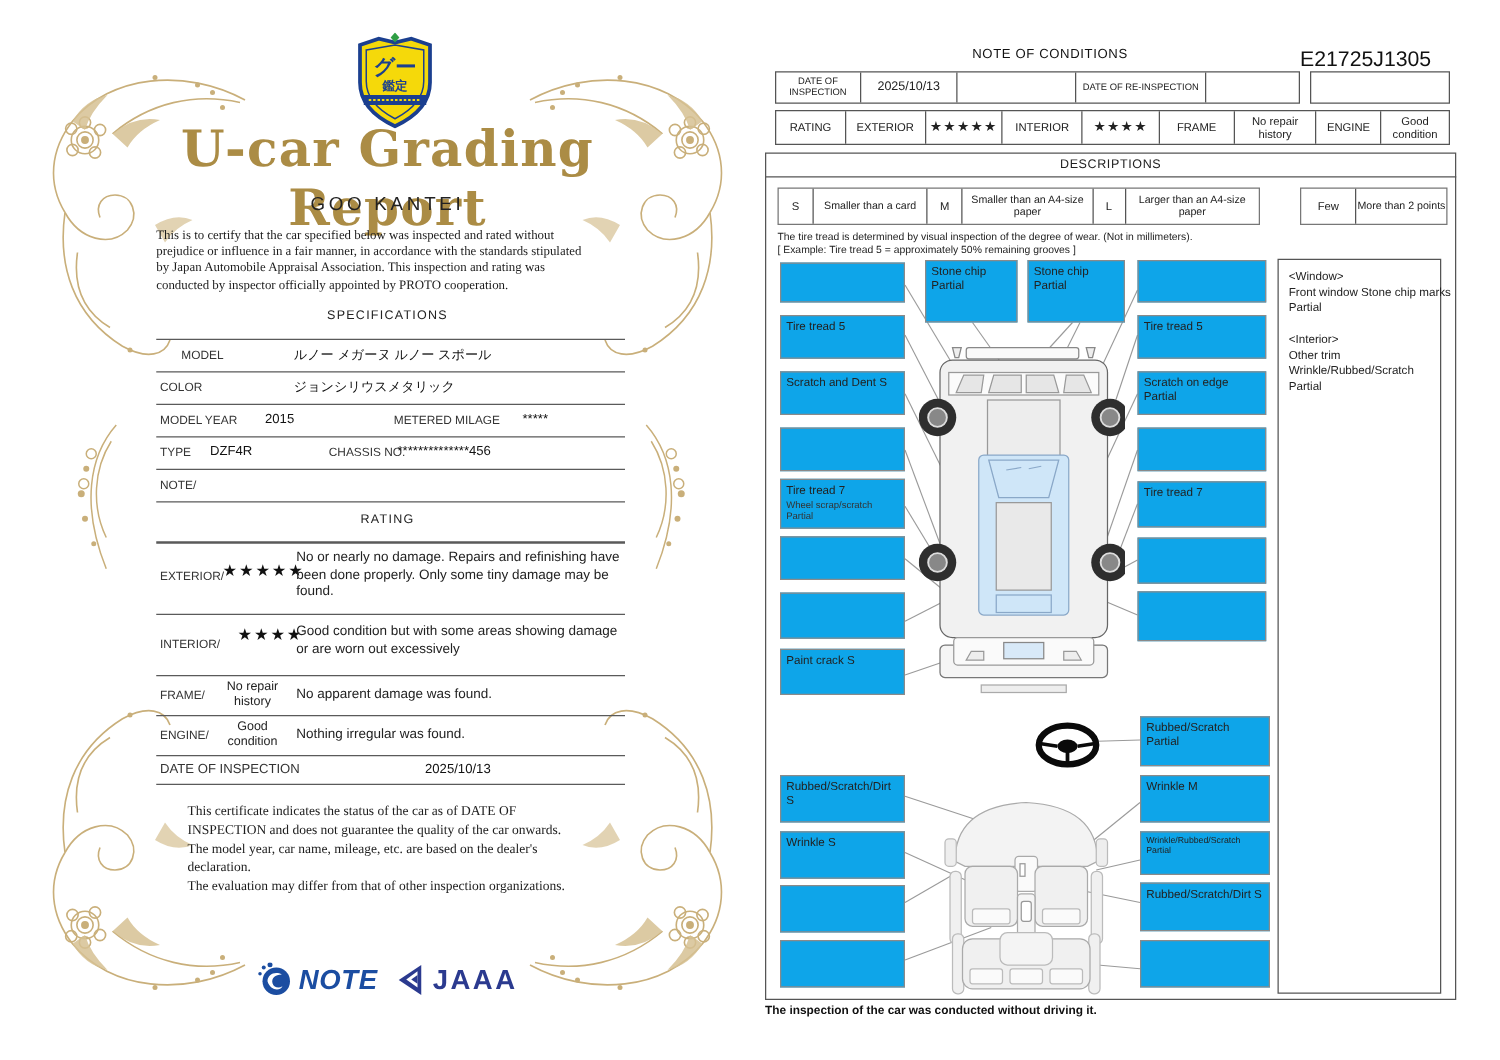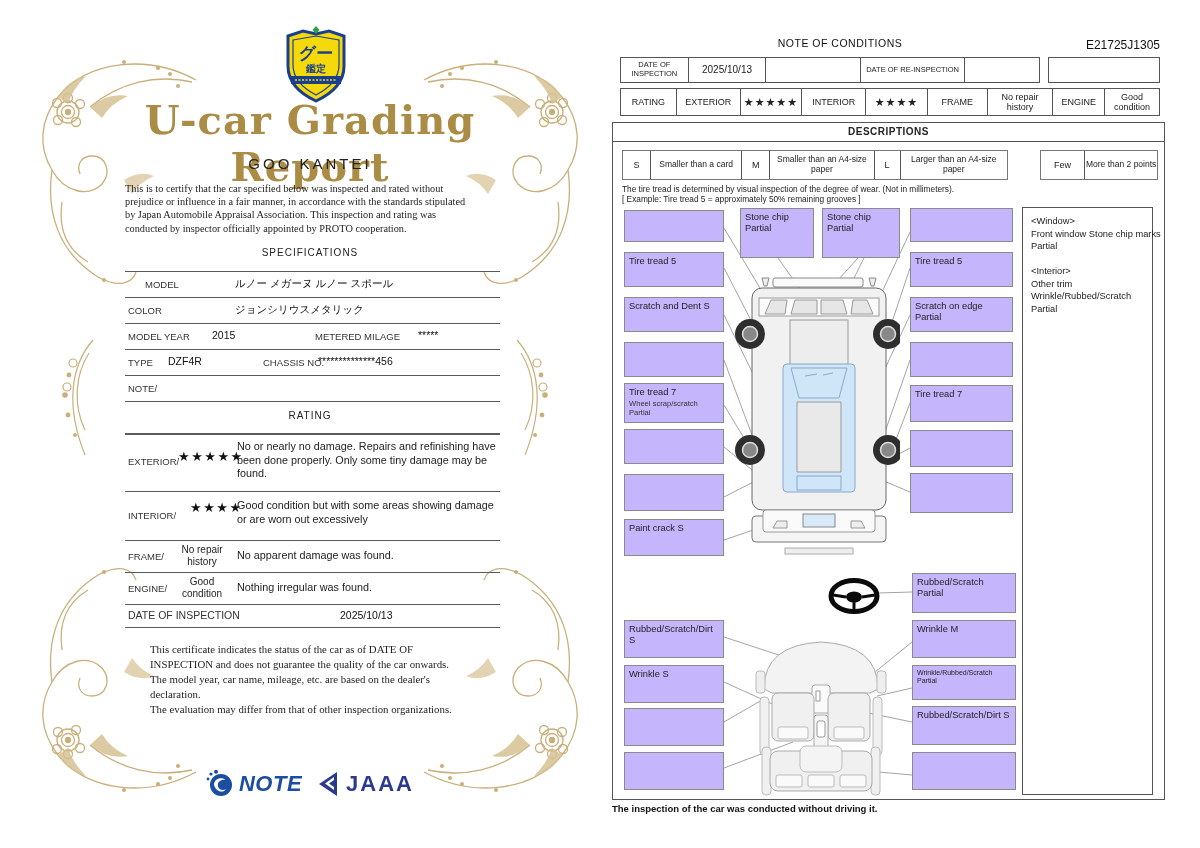--- a/index.html
+++ b/index.html
@@ -16,32 +16,32 @@
   .dline{font-family:"Liberation Serif",serif;font-size:10.8px;color:#1d1d1d;
          white-space:nowrap;line-height:15px;}
   .spec-label{font-size:9.5px;color:#333;}
   .spec-value{font-size:10.5px;color:#111;}
   .sec-head{font-size:10px;letter-spacing:1px;color:#222;}
   .stars-lg{font-size:13px;letter-spacing:1.5px;color:#111;}
   .rate-desc{font-size:10.8px;line-height:13.5px;color:#222;width:265px;}
   .rate-val{font-size:10px;line-height:11.5px;text-align:center;color:#222;}
   
   .rp-title{font-size:10.5px;letter-spacing:.5px;color:#111;text-align:center;}
-  .rp-no{font-size:12px;color:#111;text-align:right;}
+  .rp-no{font-size:17px;color:#111;text-align:left;}
   .trow{position:absolute;display:flex;border:1px solid #555;box-sizing:border-box;background:#fff;z-index:3;}
   .cell{border-right:1px solid #555;display:flex;align-items:center;justify-content:center;
         text-align:center;box-sizing:border-box;line-height:1.15;}
   .cell:last-child{border-right:none;}
   .f75{font-size:7.5px;} .f85{font-size:8.5px;} .f9{font-size:9px;} .f10{font-size:10px;}
   .stars-sm{font-size:11px;letter-spacing:1px;}
   .descbox{position:absolute;border:1px solid #555;box-sizing:border-box;z-index:1;}
   .deschead{position:absolute;border-bottom:1px solid #555;box-sizing:border-box;
-            display:flex;align-items:center;justify-content:center;font-size:10px;letter-spacing:.5px;z-index:1;font-weight:bold;}
+            display:flex;align-items:center;justify-content:center;font-size:10px;letter-spacing:.5px;z-index:1;}
   .note8{font-size:8.3px;color:#222;white-space:nowrap;z-index:3;}
-  .abox{position:absolute;border:1px solid #8a8a8a;background:#c4b5fd;box-sizing:border-box;
+  .abox{position:absolute;border:1px solid #8a8a8a;background:#0ea5e9;box-sizing:border-box;
         font-size:9.3px;color:#222;padding:3px 4px;line-height:1.2;z-index:4;}
   .abox .sub{display:block;font-size:7.6px;margin-top:1px;color:#333;}
   .abox.small{font-size:7px;}
   .side-panel{position:absolute;border:1px solid #555;background:#fff;box-sizing:border-box;
               padding:7px 8px;z-index:4;}
   .sline{font-size:9.3px;line-height:12.5px;min-height:12.5px;color:#222;white-space:nowrap;}
   .footer-note{font-size:9.5px;font-weight:bold;color:#111;z-index:3;}
   svg{display:block;}
   .lineover{position:absolute;left:0;top:0;z-index:2;pointer-events:none;}
   .art{position:absolute;z-index:2;}

